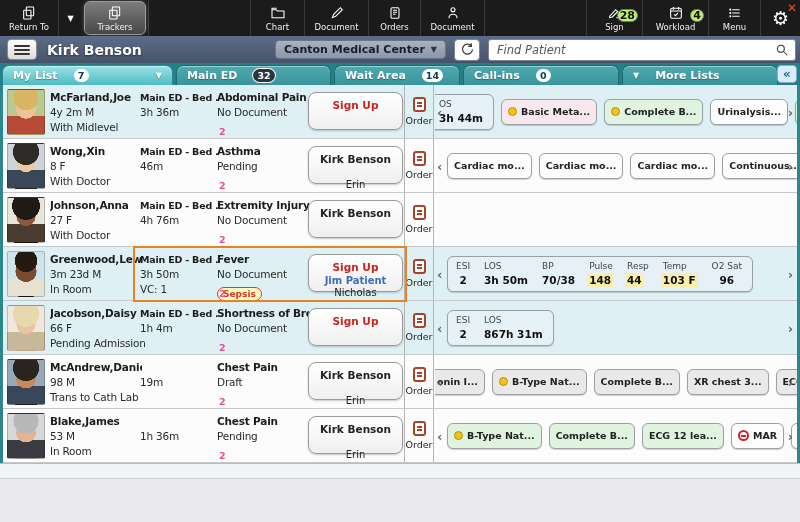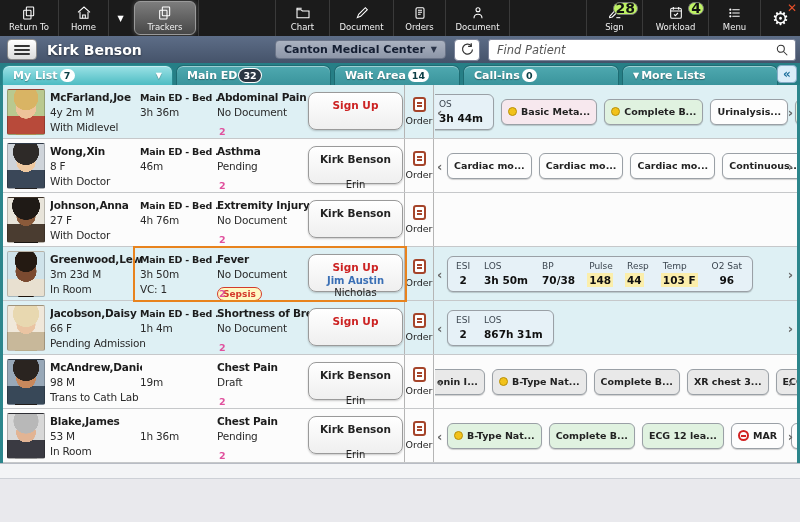--- a/index.html
+++ b/index.html
@@ -12,22 +12,22 @@
              display:flex; align-items:stretch; }
   .titem { position:relative; display:flex; flex-direction:column; align-items:center; justify-content:center;
            gap:1px; color:#fff; border-left:1px solid #3a3a3a; cursor:pointer; }
   .titem:first-child { border-left:none; }
   .tlabel { font-size:8.5px; color:#f0f0f0; white-space:nowrap; }
   .ticon { width:18px; height:16px; }
   .ticon path, .ticon rect, .ticon circle { stroke:#fff; stroke-width:1.6; fill:none; }
   .tspace { flex:1; border-left:1px solid #3a3a3a; }
   .trackers { background:linear-gradient(#7d7d7d,#474747); border:1px solid #9a9a9a; border-radius:6px;
               margin:1px 2px; box-shadow:0 0 4px rgba(255,255,255,.25); }
-  .tbadgeN { position:absolute; top:2px; right:4px; min-width:14px; height:13px; border-radius:8px;
-             background:#bef264; border:1px solid #777; color:#111; font-size:14px; font-weight:bold;
+  .tbadgeN { position:absolute; top:9px; right:4px; min-width:14px; height:13px; border-radius:8px;
+             background:#bef264; border:1px solid #777; color:#111; font-size:11px; font-weight:bold;
              line-height:11px; text-align:center; padding:0 2px; }
   .gearglyph { font-size:19px; color:#fff; line-height:19px; }
   .suspicon circle { fill:#fff; stroke:#fff; }
   .suspicon path { stroke:#1b1b1b; stroke-width:2; }
   .close-x { position:absolute; top:1px; right:3px; color:#e8502a; font-size:12px; font-weight:bold; cursor:pointer; }
 
   
   .userbar { position:absolute; left:0; top:36px; width:800px; height:27px;
              background:linear-gradient(#5d6d87,#45536a); display:flex; align-items:center; }
   .hamb { width:30px; height:21px; margin-left:7px; background:linear-gradient(#fff,#dcdcdc);
@@ -50,21 +50,21 @@
   .search input::placeholder { color:#555; font-style:italic; }
   .mag { position:absolute; right:6px; width:14px; height:14px; }
   .mag circle, .mag path { stroke:#333; stroke-width:1.8; fill:none; }
 
   
   .tabbar { position:absolute; left:0; top:63px; width:800px; height:22px; background:#267f86;
             display:flex; align-items:flex-end; padding-left:2px; }
   .tab { position:relative; height:20px; border-radius:7px 7px 0 0; margin-right:3px;
          background:linear-gradient(#4fa9b0,#3a949c); border:1px solid #1d6b72; border-bottom:none;
          box-shadow:inset 0 1px 0 rgba(255,255,255,.45); color:#fff; font-size:11px; font-weight:bold;
-         display:flex; align-items:center; gap:2px; padding:0 10px; cursor:pointer; white-space:nowrap;
+         display:flex; align-items:center; gap:16px; padding:0 10px; cursor:pointer; white-space:nowrap;
          text-shadow:0 1px 1px rgba(0,0,0,.35); }
   .tab.active { background:linear-gradient(#9ce2e6,#4dbcc3); border-color:#2a8a90; }
   .tbadge { background:#fff; color:#0c3f46; border-radius:8px; min-width:15px; height:13px;
             font-size:9.5px; font-weight:bold; line-height:13px; text-align:center; padding:0 4px;
             text-shadow:none; }
   .tbadge.dark { background:#2b3642; color:#fff; box-shadow:0 0 0 1px #fff; }
   .tcaret { font-size:8px; margin-left:auto; }
   .tcaret2 { font-size:8px; }
   .t0 { width:171px; } .t1 { width:155px;margin-top:32px; } .t2 { width:126px; } .t3 { width:156px; } .t4 { width:156px; }
   .collapse { position:absolute; right:3px; top:2px; width:20px; height:18px; background:#d9edf9;
@@ -156,28 +156,20 @@
 <div class="screen">
 
   <div class="toolbar">
     <div class="titem" style="width:58px">
       <svg class="ticon" viewBox="0 0 24 24">
           <rect x="8" y="3" width="11" height="13" rx="1"></rect>
           <rect x="4" y="8" width="11" height="13" rx="1"></rect>
         </svg>
       <span class="tlabel">Return To</span>
     </div>
-    <div class="titem" style="width:50px">
-      <svg class="ticon" viewBox="0 0 24 24">
-          <path d="M3 11 L12 3 L21 11"></path>
-          <path d="M6 10 V20 H18 V10"></path>
-          <path d="M10 20 v-5 h4 v5"></path>
-        </svg>
-      <span class="tlabel">Home</span>
-    </div>
     <div class="titem" style="width:24px">
       <span style="color:#fff;font-size:8px">▼</span>
     </div>
     <div class="titem trackers" style="width:62px">
       <svg class="ticon" viewBox="0 0 24 24">
           <rect x="8" y="3" width="11" height="13" rx="1"></rect>
           <rect x="4" y="8" width="11" height="13" rx="1"></rect>
         </svg>
       <span class="tlabel">Trackers</span>
     </div>
@@ -430,21 +422,21 @@
         </div>
       <div class="col c-loc">
           <div class="l1">Main ED - Bed ...</div>
           <div class="l2">3h 50m</div>
           <div class="l2">VC: 1</div>
         </div>
       <div class="col c-comp"><div class="l1">Fever</div><div class="l2">No Document</div><span class="alert">Sepsis</span></div>
       <span class="note">2</span>
       <div class="btn signup">
           <div class="b1">Sign Up</div>
-          <div class="b2">Jim Austin</div>
+          <div class="b2">Jim Patient</div>
         </div>
       <div class="assigned">Nicholas</div>
       <div class="ordercol">
           <div class="oicon"></div>
           <div class="olabel">Order</div>
         </div>
       <div class="chips">
           <span class="arrow al">‹</span>
           <div class="flow">
             <div class="chip bg-cyan vchip">

